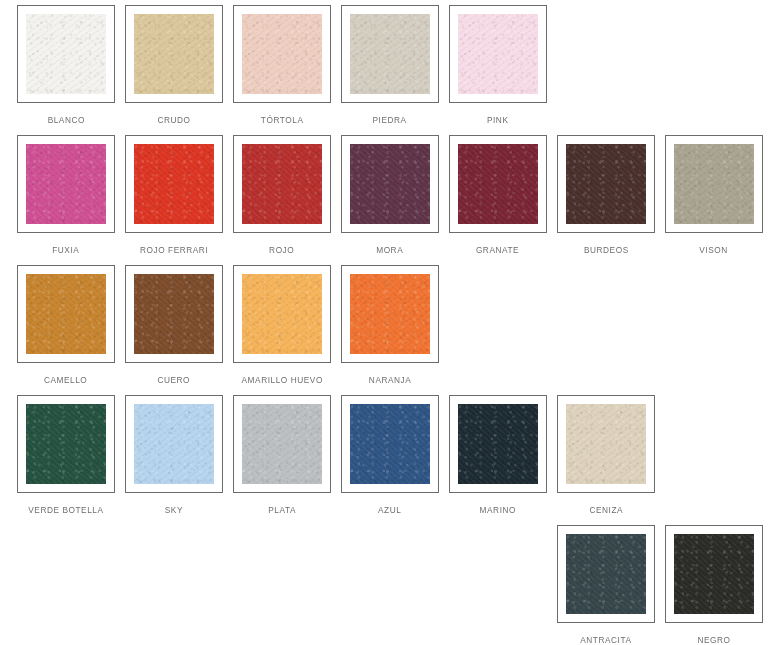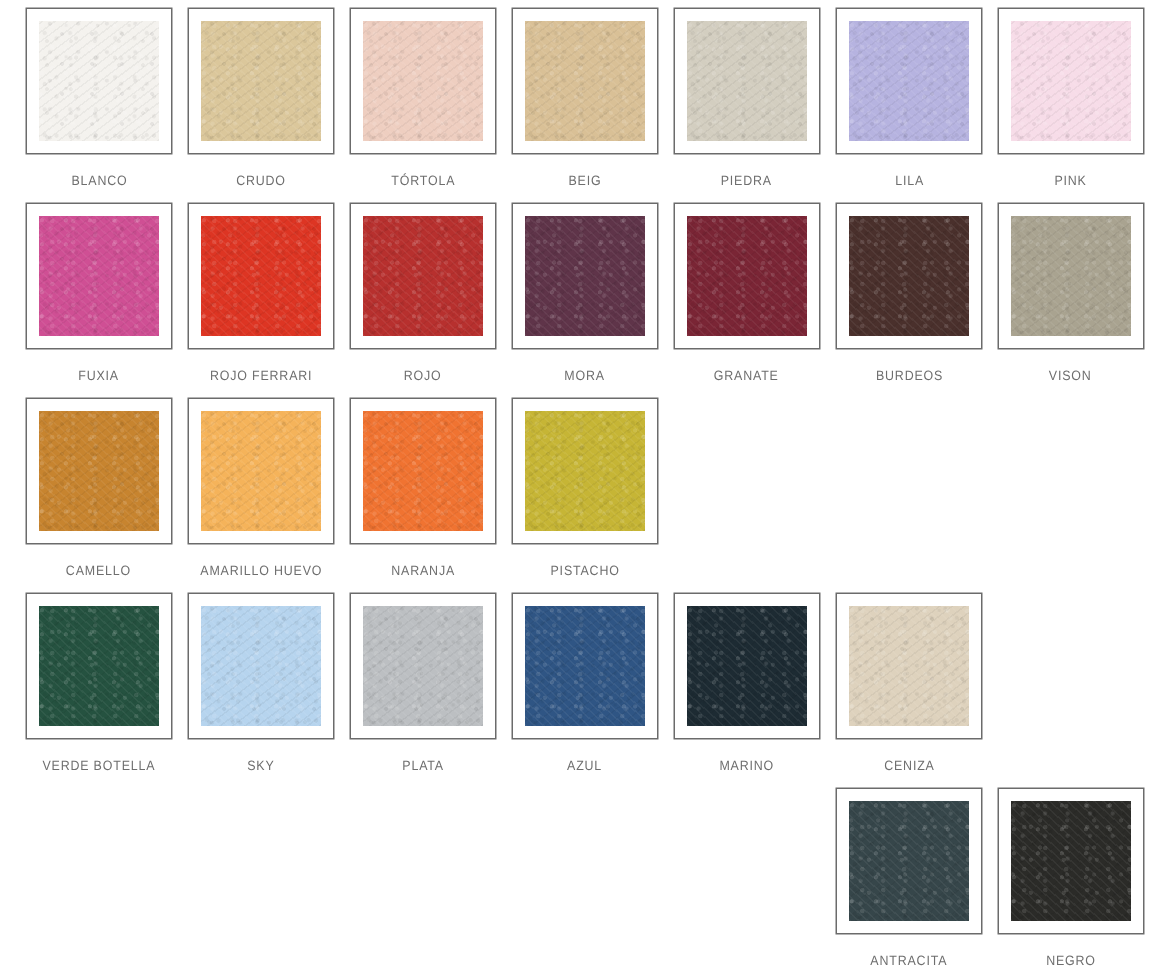--- a/index.html
+++ b/index.html
@@ -118,38 +118,26 @@
         <div class="swatch-label">CRUDO</div>
       </div>
       <div class="swatch-cell">
         <div class="swatch-frame">
           <div class="swatch-color" style="background-color: rgb(238, 206, 192);"></div>
         </div>
         <div class="swatch-label">TÓRTOLA</div>
       </div>
       <div class="swatch-cell">
         <div class="swatch-frame">
-          <div class="swatch-color" style="background-color: rgb(217, 192, 150);"></div>
-        </div>
-        <div class="swatch-label">BEIG</div>
-      </div>
-      <div class="swatch-cell">
-        <div class="swatch-frame">
           <div class="swatch-color" style="background-color: rgb(211, 206, 192);"></div>
         </div>
         <div class="swatch-label">PIEDRA</div>
       </div>
       <div class="swatch-cell">
         <div class="swatch-frame">
-          <div class="swatch-color" style="background-color: rgb(182, 179, 224);"></div>
-        </div>
-        <div class="swatch-label">LILA</div>
-      </div>
-      <div class="swatch-cell">
-        <div class="swatch-frame">
           <div class="swatch-color" style="background-color: rgb(247, 220, 232);"></div>
         </div>
         <div class="swatch-label">PINK</div>
       </div>
     </div>
     <div class="swatch-row">
       <div class="swatch-cell">
         <div class="swatch-frame">
           <div class="swatch-color" style="background-color: rgb(207, 79, 148);"></div>
         </div>
@@ -194,35 +182,35 @@
     </div>
     <div class="swatch-row">
       <div class="swatch-cell">
         <div class="swatch-frame">
           <div class="swatch-color" style="background-color: rgb(199, 132, 47);"></div>
         </div>
         <div class="swatch-label">CAMELLO</div>
       </div>
       <div class="swatch-cell">
         <div class="swatch-frame">
+          <div class="swatch-color" style="background-color: rgb(125, 76, 43);"></div>
+        </div>
+        <div class="swatch-label">CUERO</div>
+      </div>
+      <div class="swatch-cell">
+        <div class="swatch-frame">
           <div class="swatch-color" style="background-color: rgb(245, 179, 90);"></div>
         </div>
         <div class="swatch-label">AMARILLO HUEVO</div>
       </div>
       <div class="swatch-cell">
         <div class="swatch-frame">
           <div class="swatch-color" style="background-color: rgb(240, 115, 49);"></div>
         </div>
         <div class="swatch-label">NARANJA</div>
-      </div>
-      <div class="swatch-cell">
-        <div class="swatch-frame">
-          <div class="swatch-color" style="background-color: rgb(198, 181, 53);"></div>
-        </div>
-        <div class="swatch-label">PISTACHO</div>
       </div>
     </div>
     <div class="swatch-row">
       <div class="swatch-cell">
         <div class="swatch-frame">
           <div class="swatch-color" style="background-color: rgb(37, 82, 64);"></div>
         </div>
         <div class="swatch-label">VERDE BOTELLA</div>
       </div>
       <div class="swatch-cell">

